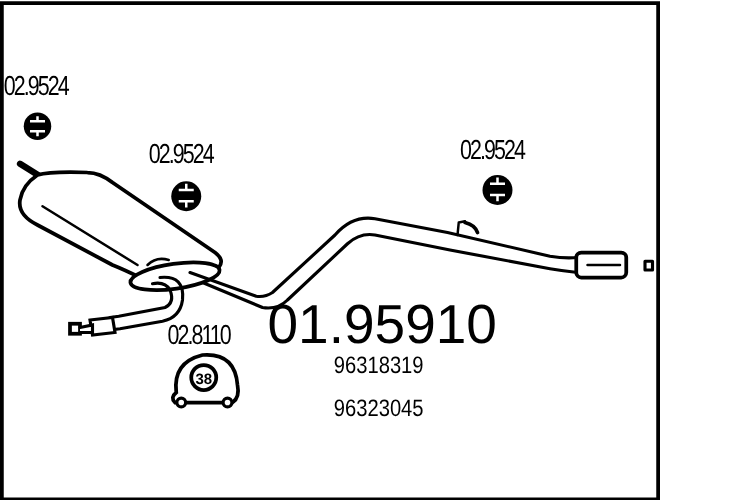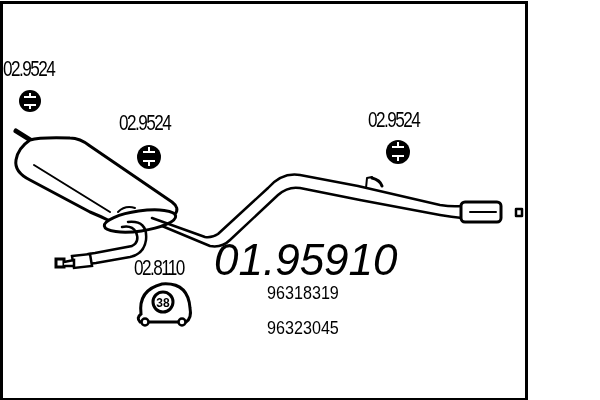--- a/index.html
+++ b/index.html
@@ -1,21 +1,21 @@
 <!DOCTYPE html>
 <html><head>
   <meta charset="utf-8">
   <style>
     html, body { margin: 0; padding: 0; background: #ffffff; }
     body { width: 600px; height: 400px; position: relative; overflow: hidden; font-family: "Liberation Sans", sans-serif; }
     .frame { position: absolute; left: 0; top: 1px; width: 522px; height: 394px; border: 3px solid #000; border-right-width: 3px; }
     svg.diagram { position: absolute; left: 0; top: 0; width: 600px; height: 400px; }
     .label { position: absolute; color: #000; white-space: nowrap; line-height: 1; }
     .part-ref { font-family: "Liberation Sans", sans-serif; font-size: 22px; letter-spacing: -2px; transform: scaleX(0.78); transform-origin: left top; font-weight: 400; }
-    .main-number { font-size: 44px; letter-spacing: 0px; font-style: italic; }
+    .main-number { font-size: 44px; letter-spacing: 0px; }
     .oem { font-size: 19px; transform: scaleX(0.85); transform-origin: left top; }
   </style>
 </head>
 <body>
 
 <div class="frame"></div>
 
 <svg class="diagram" viewBox="0 0 600 400" xmlns="http://www.w3.org/2000/svg">
 
   <g fill="none" stroke="#000" stroke-width="3" stroke-linejoin="round" stroke-linecap="round">

